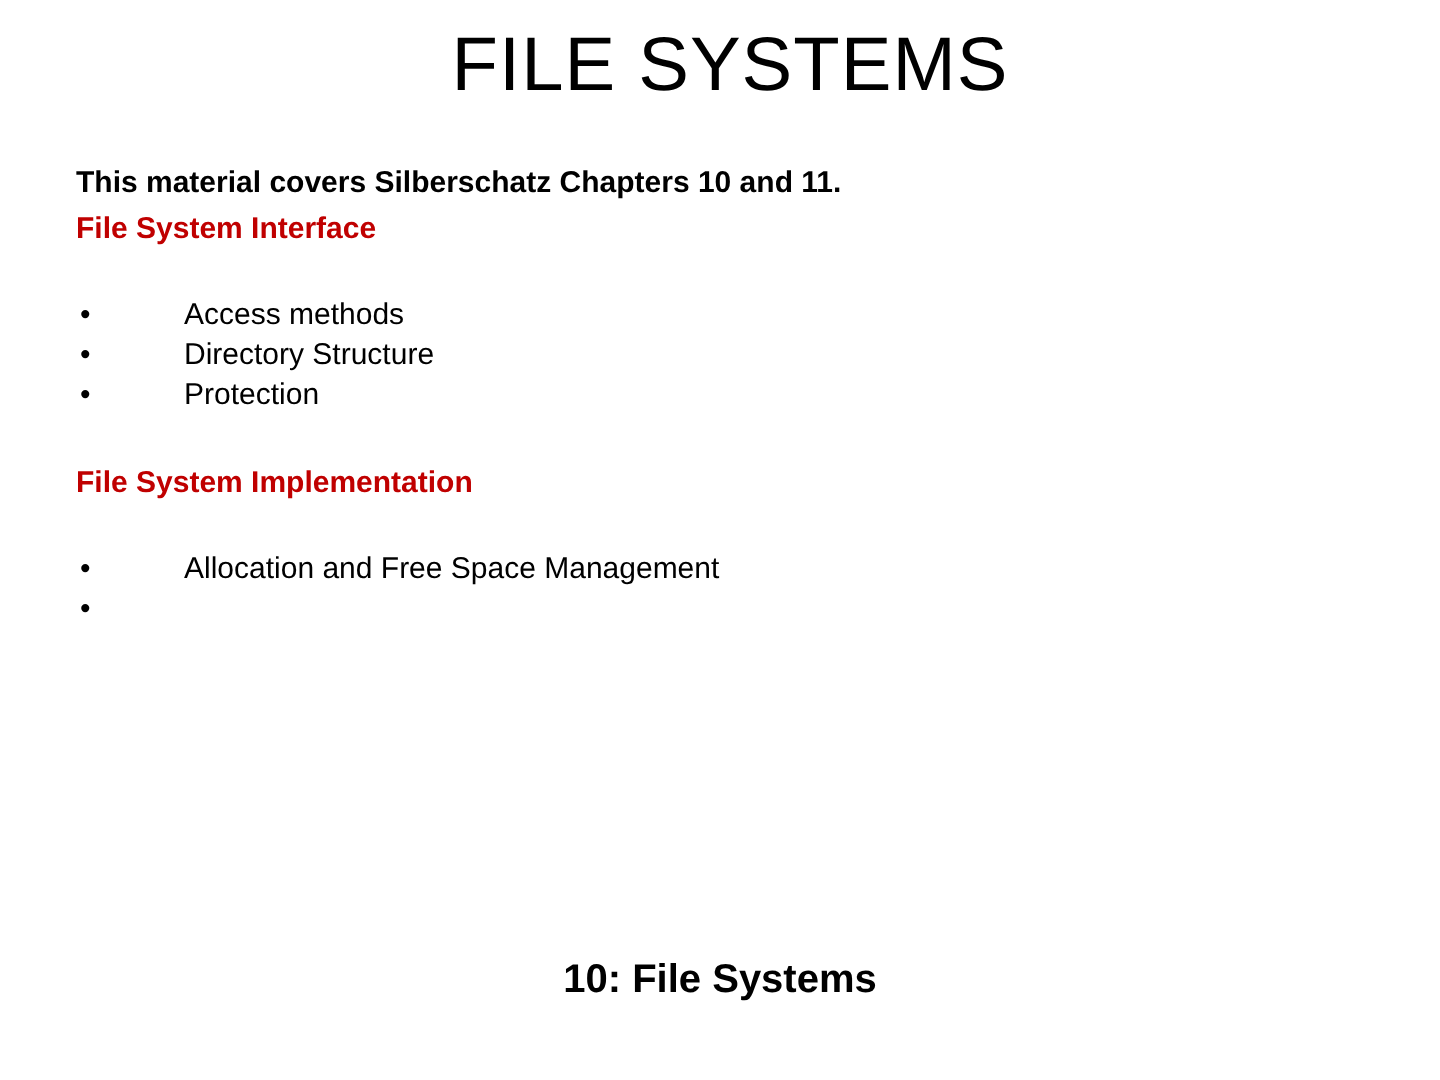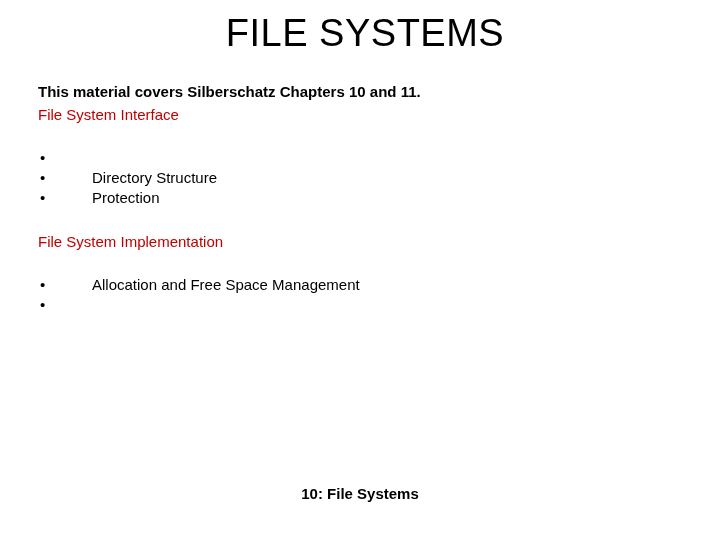--- a/index.html
+++ b/index.html
@@ -22,21 +22,21 @@
     margin-bottom: 28px;
     letter-spacing: 0.5px;
   }
   .coverage {
     font-size: 15px;
     font-weight: 700;
     margin-bottom: 6px;
   }
   .section-heading {
     font-size: 15px;
-    font-weight: 400;
+    font-weight: 700;
     color: #c00000;
     margin-bottom: 26px;
   }
   .body-line {
     font-size: 15px;
     margin-bottom: 3px;
   }
   .bullet-row {
     font-size: 15px;
     display: flex;
@@ -47,35 +47,36 @@
     padding-left: 2px;
   }
   .block-gap {
     height: 24px;
   }
   .footer {
     position: absolute;
     bottom: 38px;
     width: 100%;
     text-align: center;
-    font-size: 15px;
+    font-size: 20px;
     font-weight: 700;
   }
 </style>
 </head>
 <body>
 
 <div class="slide">
   <h1 class="title">FILE SYSTEMS</h1>
 
   <p class="coverage">This material covers Silberschatz Chapters 10 and 11.</p>
   <p class="section-heading">File System Interface</p>
 
   <div class="bullet-row">
     <span class="bullet-dot">•</span>
+    <span>Access methods</span>
   </div>
   <div class="bullet-row">
     <span class="bullet-dot">•</span>
     <span>Directory Structure</span>
   </div>
   <div class="bullet-row">
     <span class="bullet-dot">•</span>
     <span>Protection</span>
   </div>
 

